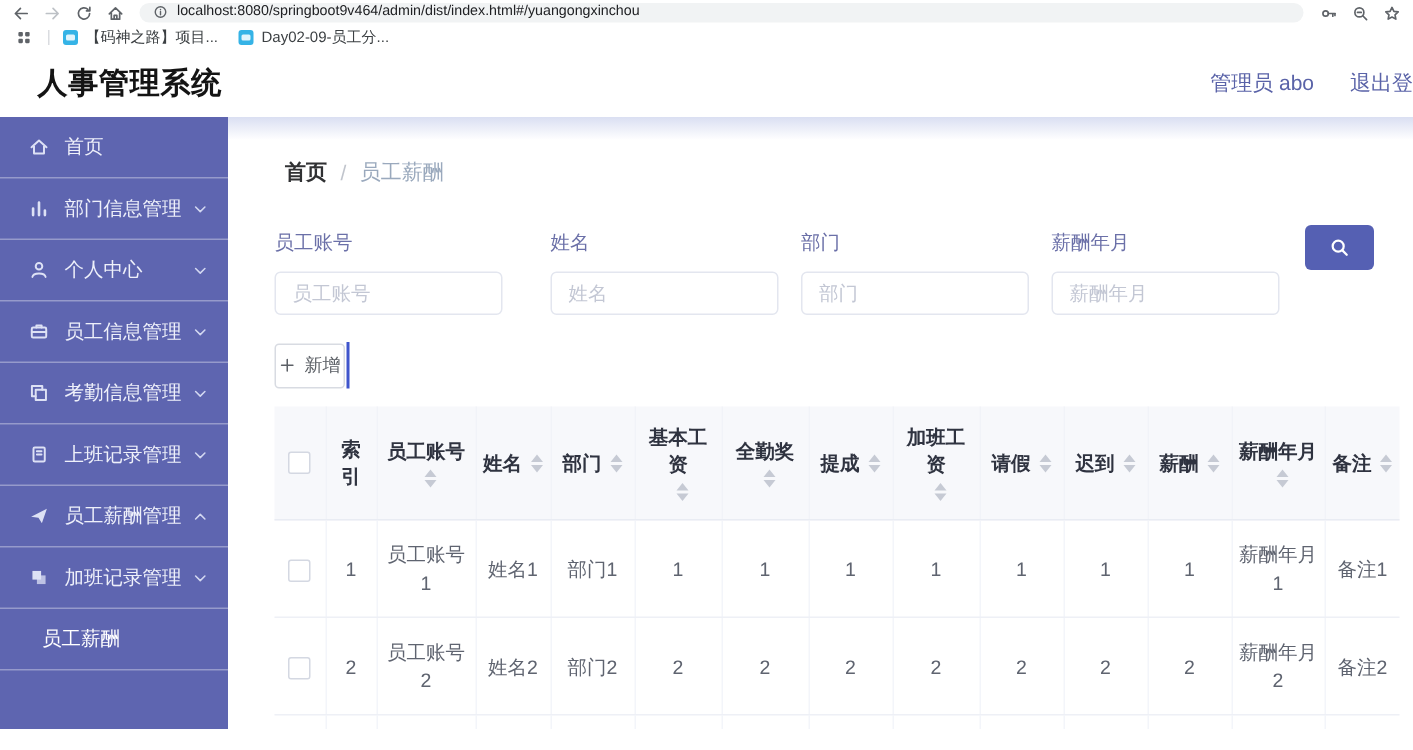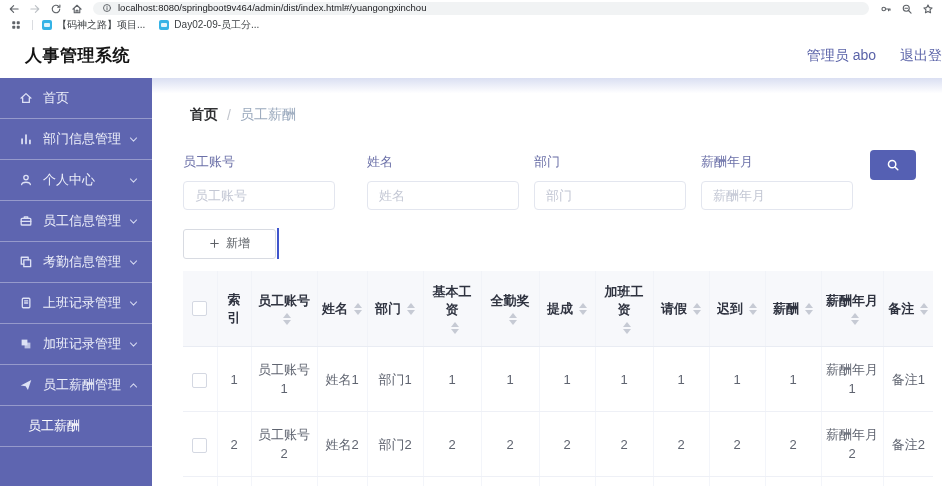--- a/index.html
+++ b/index.html
@@ -20,21 +20,21 @@
   .chrome-right{display:flex;align-items:center;flex-shrink:0}
   
   .bookmarks{height:16px;display:flex;align-items:center;padding:0 9px;background:#fff}
   .bm-sep{width:1px;height:10px;background:#dadce0;margin:0 9px}
   .bm-item{display:flex;align-items:center;margin-right:14px;cursor:pointer}
   .favicon{width:10px;height:10px;border-radius:2px;background:var(--favicon,#35b3e6);margin-right:5px;position:relative}
   .favicon:after{content:"";position:absolute;left:2px;top:3px;width:6px;height:4px;border-radius:1px;background:#fff;opacity:.85}
   .bm-label{font-size:10px;color:#3c4043;white-space:nowrap}
   
   .app-header{height:45px;display:flex;align-items:center;padding-left:25px;background:#fff}
-  .app-title{font-size:17px;font-weight:bold;color:#141414;letter-spacing:.5px}
+  .app-title{font-size:20px;font-weight:bold;color:#141414;letter-spacing:.5px}
   .hdr-right{margin-left:auto;display:flex;align-items:center;gap:24px;font-size:14px;color:var(--header-link,#5a63a8);margin-right:-14px}
   .hdr-link{cursor:pointer;white-space:nowrap}
   
   .app-body{display:flex;height:408px}
   .sidebar{width:152px;flex-shrink:0;background:var(--sidebar,#5e65b0)}
   .side-item{height:40px;display:flex;align-items:center;padding:0 13px 0 18px;color:#eef0fa;font-size:13px;border-bottom:1px solid rgba(255,255,255,.35);cursor:pointer}
   .side-item .sicon{width:16px;height:16px;margin-right:9px;display:flex;align-items:center;justify-content:center;color:#dde1f5}
   .side-item .sicon svg{width:14px;height:14px}
   .side-item .slbl{flex:1;white-space:nowrap}
   .chev{display:flex;color:#d3d8f1}
@@ -51,21 +51,21 @@
   .search-row{display:flex;align-items:flex-start;margin:29px 26px 0 31px}
   .sfield{display:flex;flex-direction:column;margin-right:15px}
   .sfield:first-child{margin-right:32px}
   .sfield label{font-size:13px;color:#6b70a8;margin-bottom:10px}
   .sfield input{width:128px;height:27px;border:1px solid #e3e6ef;border-radius:4px;padding:0 11px;font-size:13px;color:#606266;outline:none;background:#fff}
   .sfield input::placeholder{color:#c3c7d4}
   .search-btn{margin-left:auto;width:46px;height:30px;background:var(--accent,#5560b3);border:none;border-radius:4px;color:#fff;display:flex;align-items:center;justify-content:center;cursor:pointer;margin-top:-3px}
   .search-btn svg{width:14px;height:14px}
   
   .toolbar{display:flex;align-items:center;margin:18px 0 0 31px}
-  .tbtn{height:30px;padding:0 25px;background:#fff;border:1px solid #d8dbe2;border-radius:3px;font-size:12px;color:#5c6066;display:flex;align-items:center;gap:6px;cursor:pointer}
+  .tbtn{height:30px;padding:0 2px;background:#fff;border:1px solid #d8dbe2;border-radius:3px;font-size:12px;color:#5c6066;display:flex;align-items:center;gap:6px;cursor:pointer}
   .tbtn svg{width:11px;height:11px}
   .blue-sep{width:2px;height:31px;background:#3f55cc;margin:0 1px}
   
   .table-wrap{margin:12px 0 0 31px;width:750px}
   table{border-collapse:collapse;table-layout:fixed;width:750px;font-size:13px}
   th{background:#f7f8fb;color:#2f3340;font-weight:bold;padding:12px 4px;border-bottom:1px solid #e9ecf3;border-right:1px solid #f1f3f8;vertical-align:middle}
   th:last-child,td:last-child{border-right:none}
   .thc{display:flex;flex-wrap:wrap;justify-content:center;align-items:center;row-gap:3px;line-height:1.4}
   td{height:60px;text-align:center;color:#5f6470;border-bottom:1px solid #eef0f6;border-right:1px solid #f3f5fa;padding:2px 4px;line-height:1.5;vertical-align:middle}
   .cb{display:inline-block;width:13px;height:13px;border:1px solid #d4d8e2;border-radius:2px;background:#fff;cursor:pointer;vertical-align:middle}
@@ -232,41 +232,41 @@
         <span class="slbl">上班记录管理</span>
         <span class="chev">
           <svg viewBox="0 0 16 16">
             <path d="M3.5 5.8 8 10.3l4.5-4.5" fill="none" stroke="currentColor" stroke-width="1.5" stroke-linecap="round" stroke-linejoin="round"></path>
           </svg>
         </span>
       </div>
       <div class="side-item">
         <span class="sicon">
           <svg viewBox="0 0 16 16">
+            <path d="M2 8.6 14 2.4 10.2 13.6 7.6 9.4z" fill="currentColor"></path>
+          </svg>
+        </span>
+        <span class="slbl">员工薪酬管理</span>
+        <span class="chev">
+          <svg viewBox="0 0 16 16">
+            <path d="M3.5 10.2 8 5.7l4.5 4.5" fill="none" stroke="currentColor" stroke-width="1.5" stroke-linecap="round" stroke-linejoin="round"></path>
+          </svg>
+        </span>
+      </div>
+      <div class="side-item">
+        <span class="sicon">
+          <svg viewBox="0 0 16 16">
             <rect x="3" y="3" width="6.6" height="6.6" fill="currentColor"></rect>
             <rect x="6.4" y="6.4" width="6.6" height="6.6" fill="currentColor" opacity=".75"></rect>
           </svg>
         </span>
         <span class="slbl">加班记录管理</span>
         <span class="chev">
           <svg viewBox="0 0 16 16">
             <path d="M3.5 5.8 8 10.3l4.5-4.5" fill="none" stroke="currentColor" stroke-width="1.5" stroke-linecap="round" stroke-linejoin="round"></path>
-          </svg>
-        </span>
-      </div>
-      <div class="side-item">
-        <span class="sicon">
-          <svg viewBox="0 0 16 16">
-            <path d="M2 8.6 14 2.4 10.2 13.6 7.6 9.4z" fill="currentColor"></path>
-          </svg>
-        </span>
-        <span class="slbl">员工薪酬管理</span>
-        <span class="chev">
-          <svg viewBox="0 0 16 16">
-            <path d="M3.5 10.2 8 5.7l4.5 4.5" fill="none" stroke="currentColor" stroke-width="1.5" stroke-linecap="round" stroke-linejoin="round"></path>
           </svg>
         </span>
       </div>
       <div class="side-sub">员工薪酬</div>
     </div>
 
   <div class="main">
     <div class="top-grad"></div>
 
     <div class="breadcrumb">

